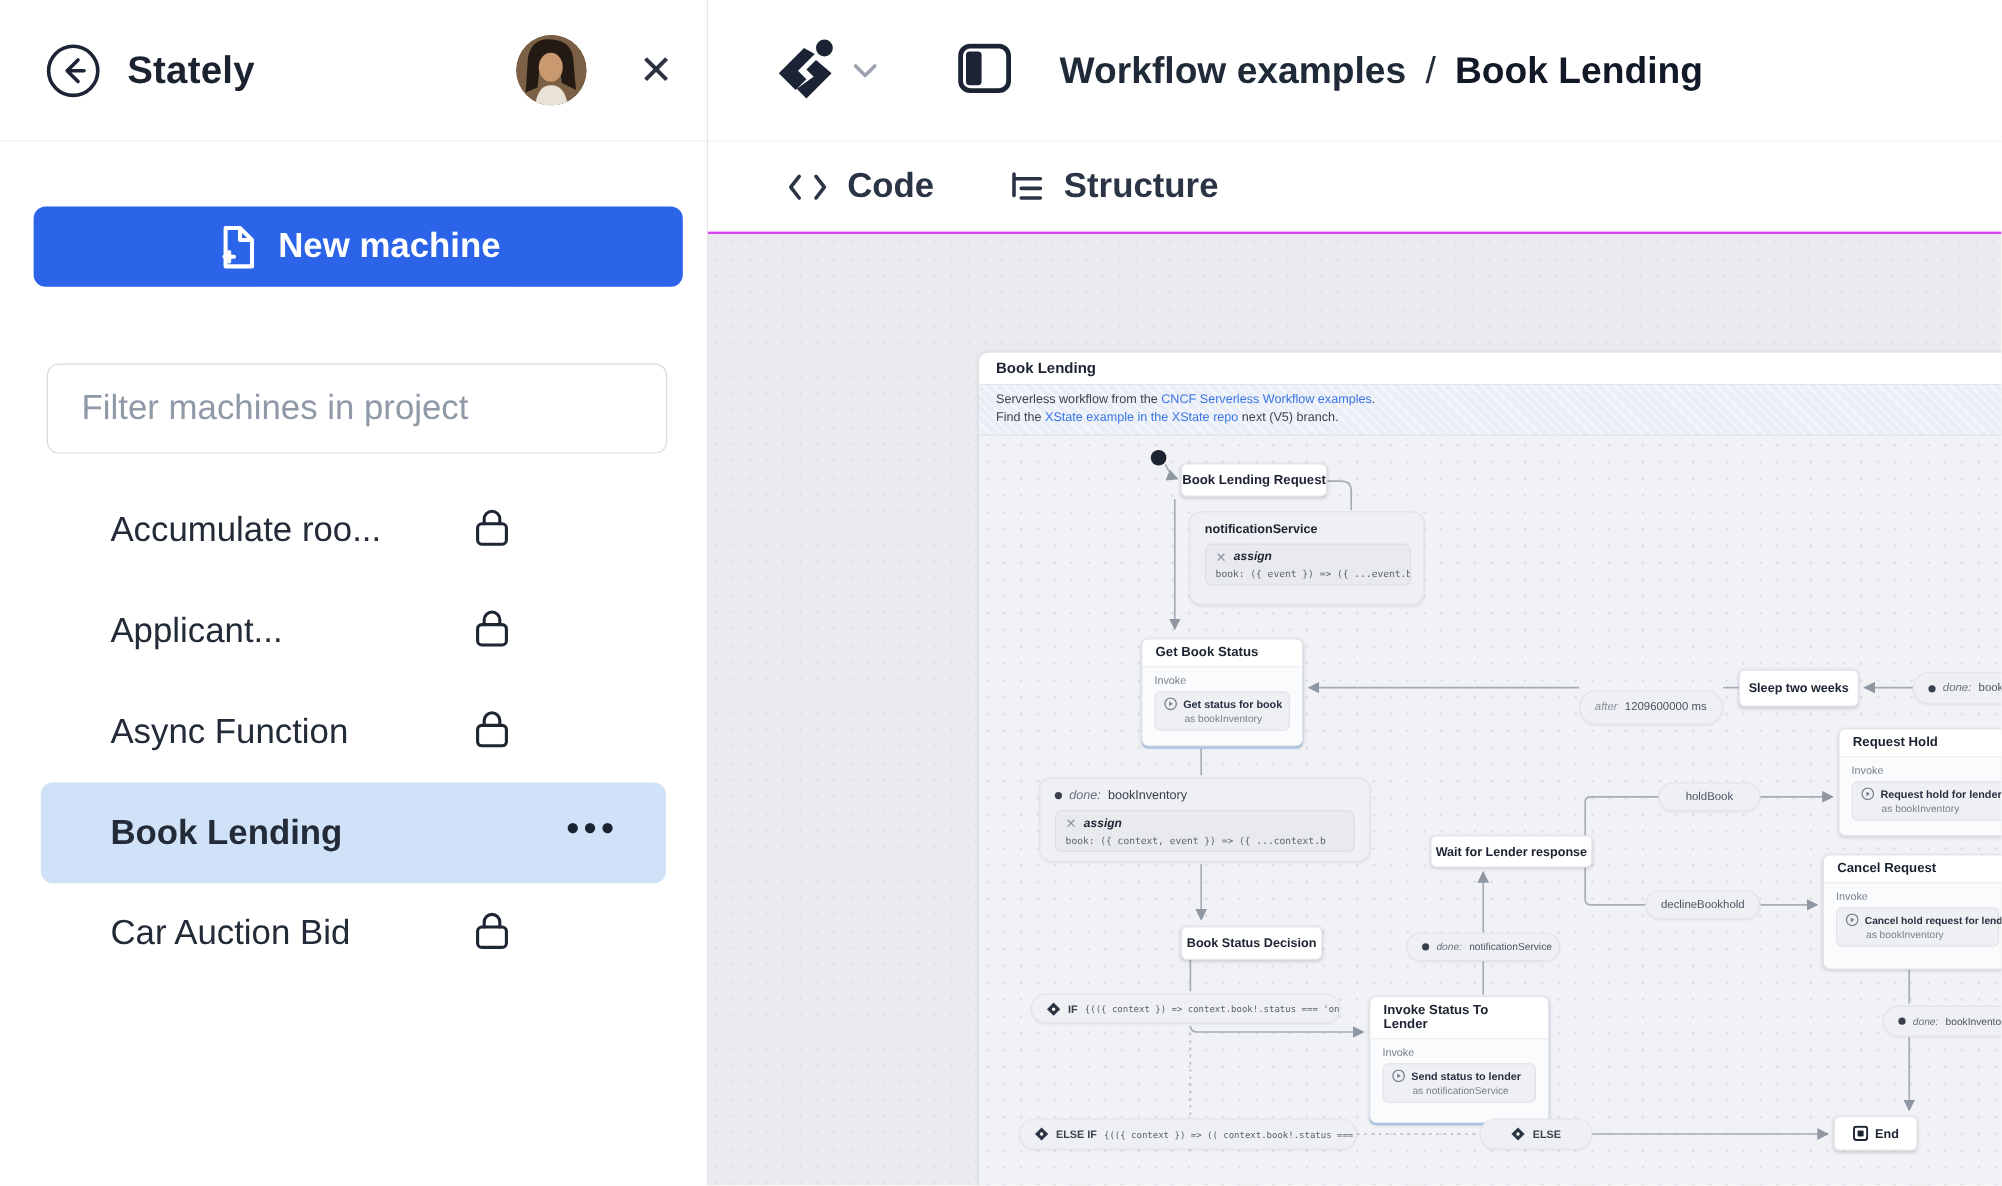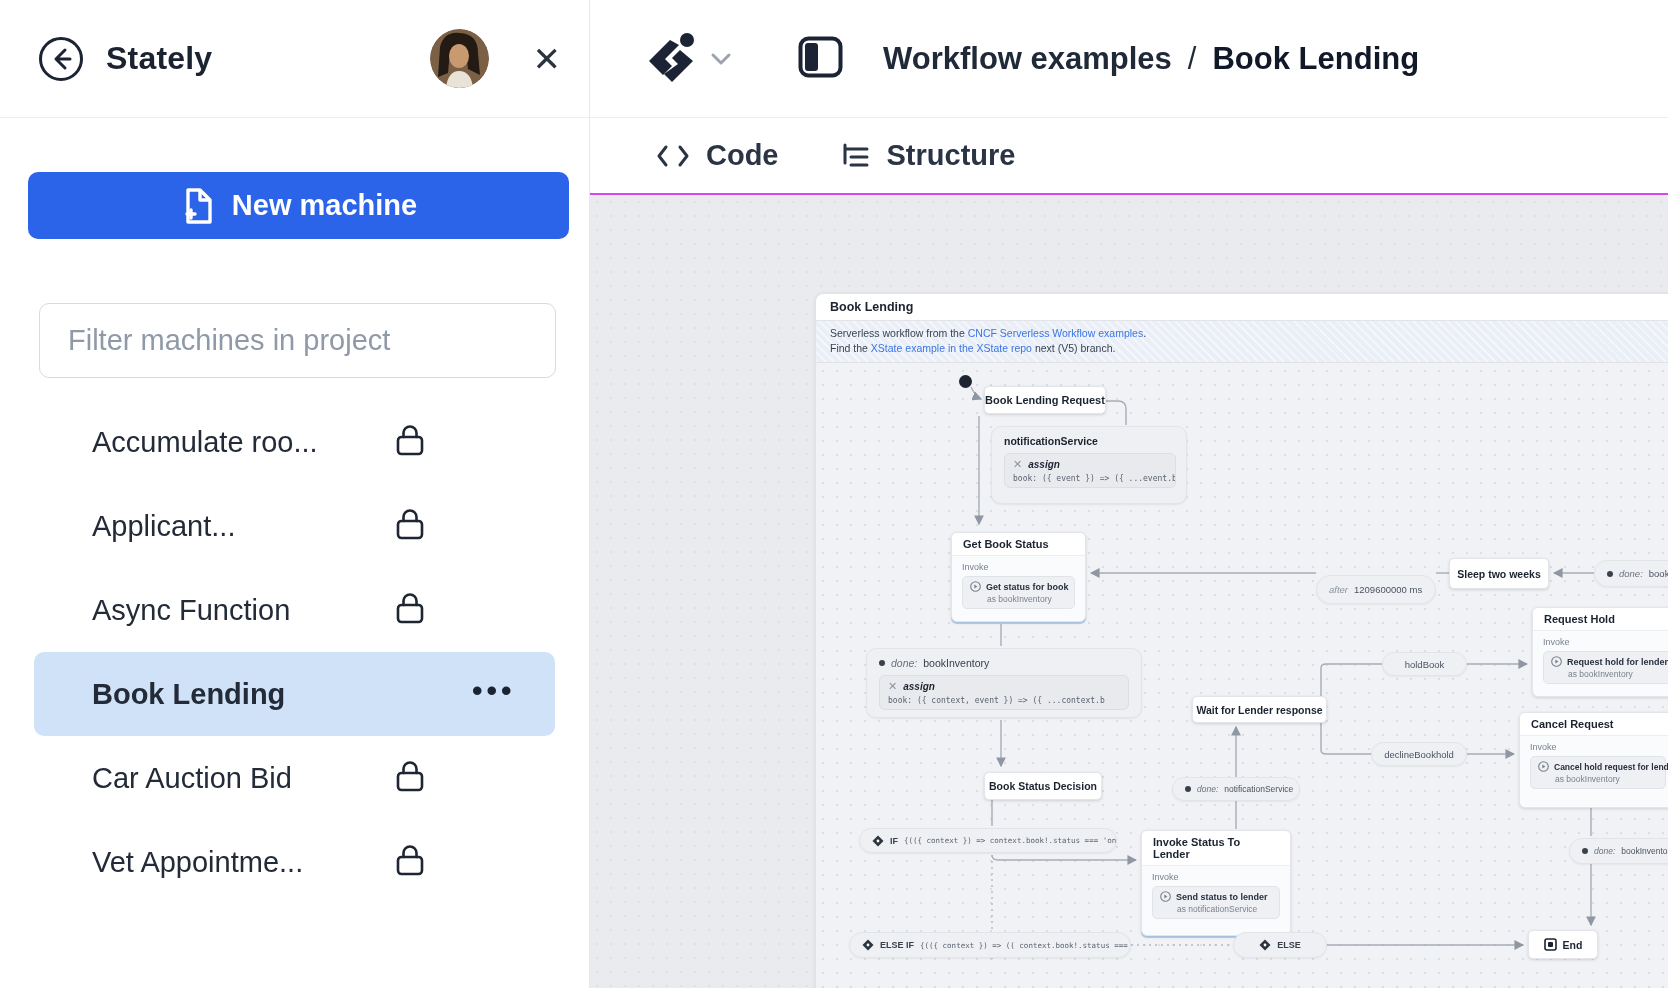--- a/index.html
+++ b/index.html
@@ -183,29 +183,20 @@
                 <path d="M9.5 14 V10 a6.5 6.5 0 0 1 13 0 V14" fill="none" stroke="#1e2633" stroke-width="2.6" stroke-linecap="round"></path>
               </svg>
           </span>
         </div>
         <div class="machine-row selected">
           <span class="label">Book Lending</span>
           <button class="ellipsis">•••</button>
         </div>
         <div class="machine-row">
           <span class="label">Car Auction Bid</span>
-          <span class="lock">
-            <svg width="32" height="34" viewBox="0 0 32 34">
-                <rect x="4" y="14" width="24" height="17" rx="3.5" fill="none" stroke="#1e2633" stroke-width="2.6"></rect>
-                <path d="M9.5 14 V10 a6.5 6.5 0 0 1 13 0 V14" fill="none" stroke="#1e2633" stroke-width="2.6" stroke-linecap="round"></path>
-              </svg>
-          </span>
-        </div>
-        <div class="machine-row">
-          <span class="label">Vet Appointme...</span>
           <span class="lock">
             <svg width="32" height="34" viewBox="0 0 32 34">
                 <rect x="4" y="14" width="24" height="17" rx="3.5" fill="none" stroke="#1e2633" stroke-width="2.6"></rect>
                 <path d="M9.5 14 V10 a6.5 6.5 0 0 1 13 0 V14" fill="none" stroke="#1e2633" stroke-width="2.6" stroke-linecap="round"></path>
               </svg>
           </span>
         </div>
       </div>
     </div>
   </aside>

